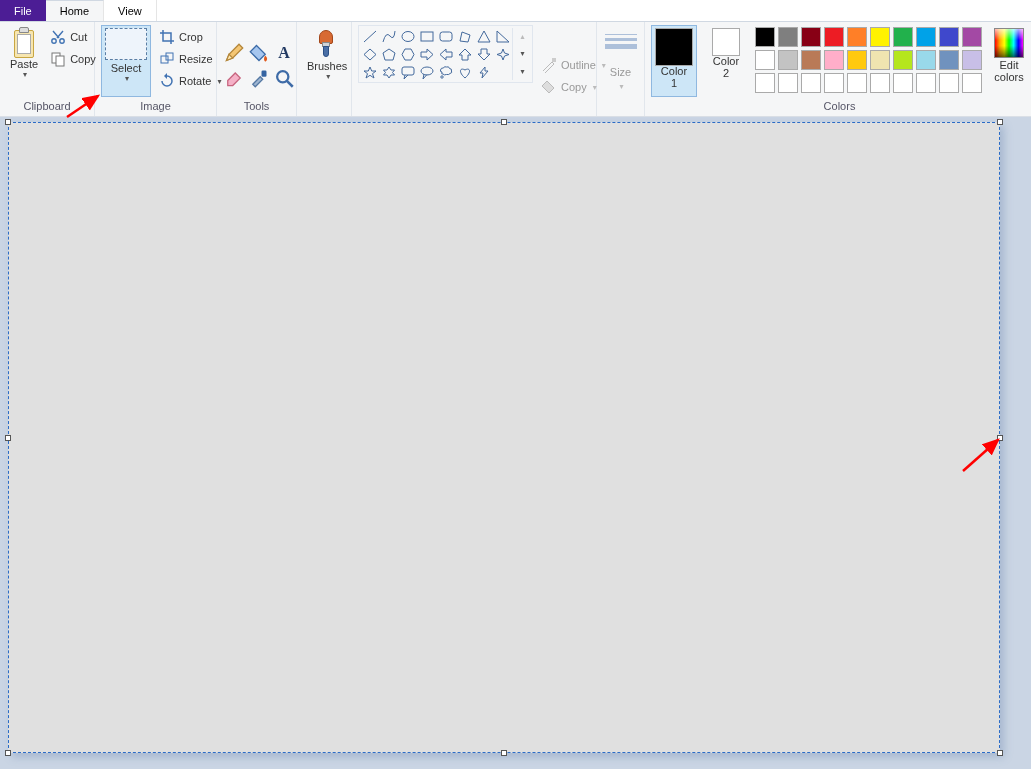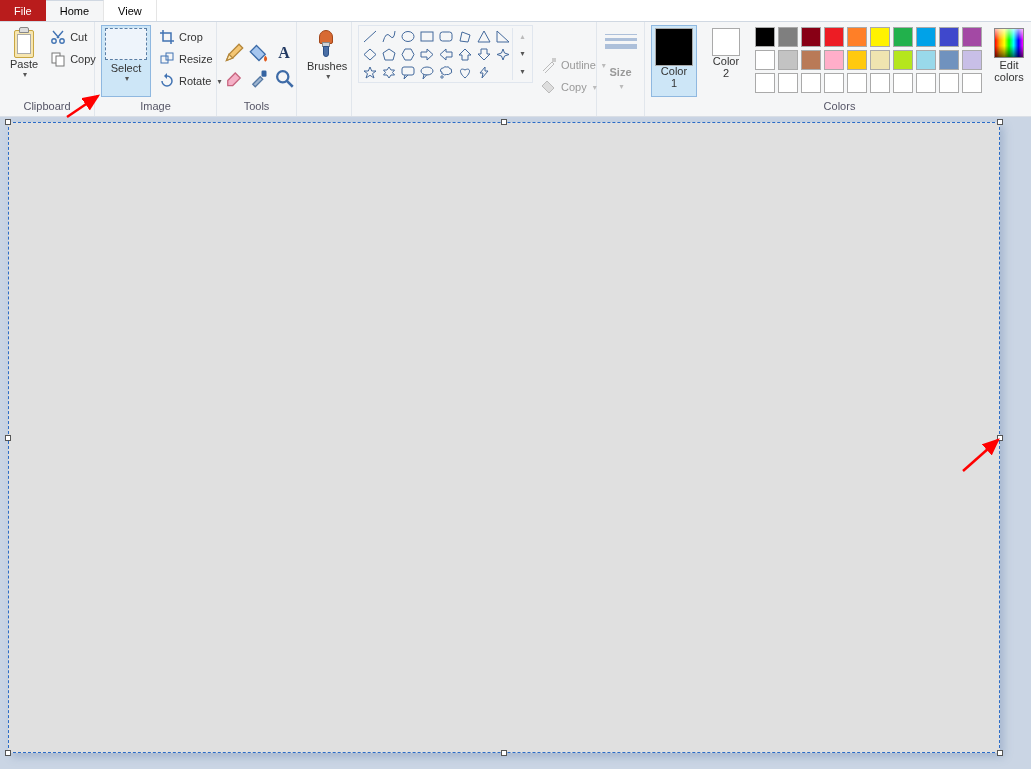--- a/index.html
+++ b/index.html
@@ -1,19 +1,19 @@
 <!DOCTYPE html>
 <html><head>
 <meta charset="utf-8">
 <style>
   * { box-sizing: border-box; font-family: "Segoe UI", Tahoma, sans-serif; }
   body { margin:0; padding:0; width:1031px; height:769px; background:#cad5e4; overflow:hidden; }
   .tabbar { height:22px; background:#fff; display:flex; align-items:stretch; font-size:11px; border-bottom:1px solid #d0d8e2; }
   .tab { padding:0 14px; display:flex; align-items:center; cursor:pointer; border-right:1px solid #e5e5e5;}
-  .tab.file { background:#b91c1c; color:#fff; border:none;}
+  .tab.file { background:#4c1d95; color:#fff; border:none;}
   .tab.active { background:#f5f6f7; border-top:1px solid #d0d8e2;}
   .ribbon { height:95px; background:#f5f6f7; display:flex; border-bottom:1px solid #dadfe6; }
   .group { border-right:1px solid #e1e6ec; padding:3px 6px 0 6px; display:flex; flex-direction:column; justify-content:space-between; position:relative;}
   .group-label { text-align:center; font-size:11px; color:#556; height:16px; }
   .group-body { display:flex; flex:1; align-items:flex-start; gap:4px; }
   .vbtn { display:flex; flex-direction:column; align-items:center; font-size:11px; color:#333; padding:2px 3px; cursor:pointer; border:1px solid transparent;}
   .vbtn.sel { background:#cde6f7; border:1px solid #8fb8e0;}
   .hbtn { display:flex; align-items:center; font-size:11px; color:#333; gap:4px; padding:1px 3px; cursor:pointer; border:1px solid transparent; white-space:nowrap;}
   .hbtn.dis { color:#999; cursor:default;}
   .col { display:flex; flex-direction:column; gap:2px; }
@@ -346,21 +346,21 @@
   </div>
 
   <div class="group" style="min-width:48px;">
     <div class="group-body" style="justify-content:center;">
       <div class="vbtn hbtn dis" style="height:72px;flex-direction:column;justify-content:center;">
         <div class="size-lines" style="opacity:.35;">
             <div></div>
             <div></div>
             <div></div>
           </div>
-        <span style="margin-top:10px;font-weight:bold;">Size</span>
+        <span style="margin-top:10px;">Size</span>
         <span class="caret dis">▾</span>
       </div>
     </div>
     <div class="group-label">&nbsp;</div>
   </div>
 
   <div class="group" style="flex:1;">
     <div class="group-body" style="gap:6px;">
       <div class="vbtn sel" style="height:72px;width:46px;">
         <div class="big-swatch" id="c1sw" style="background: rgb(0, 0, 0);"></div>

